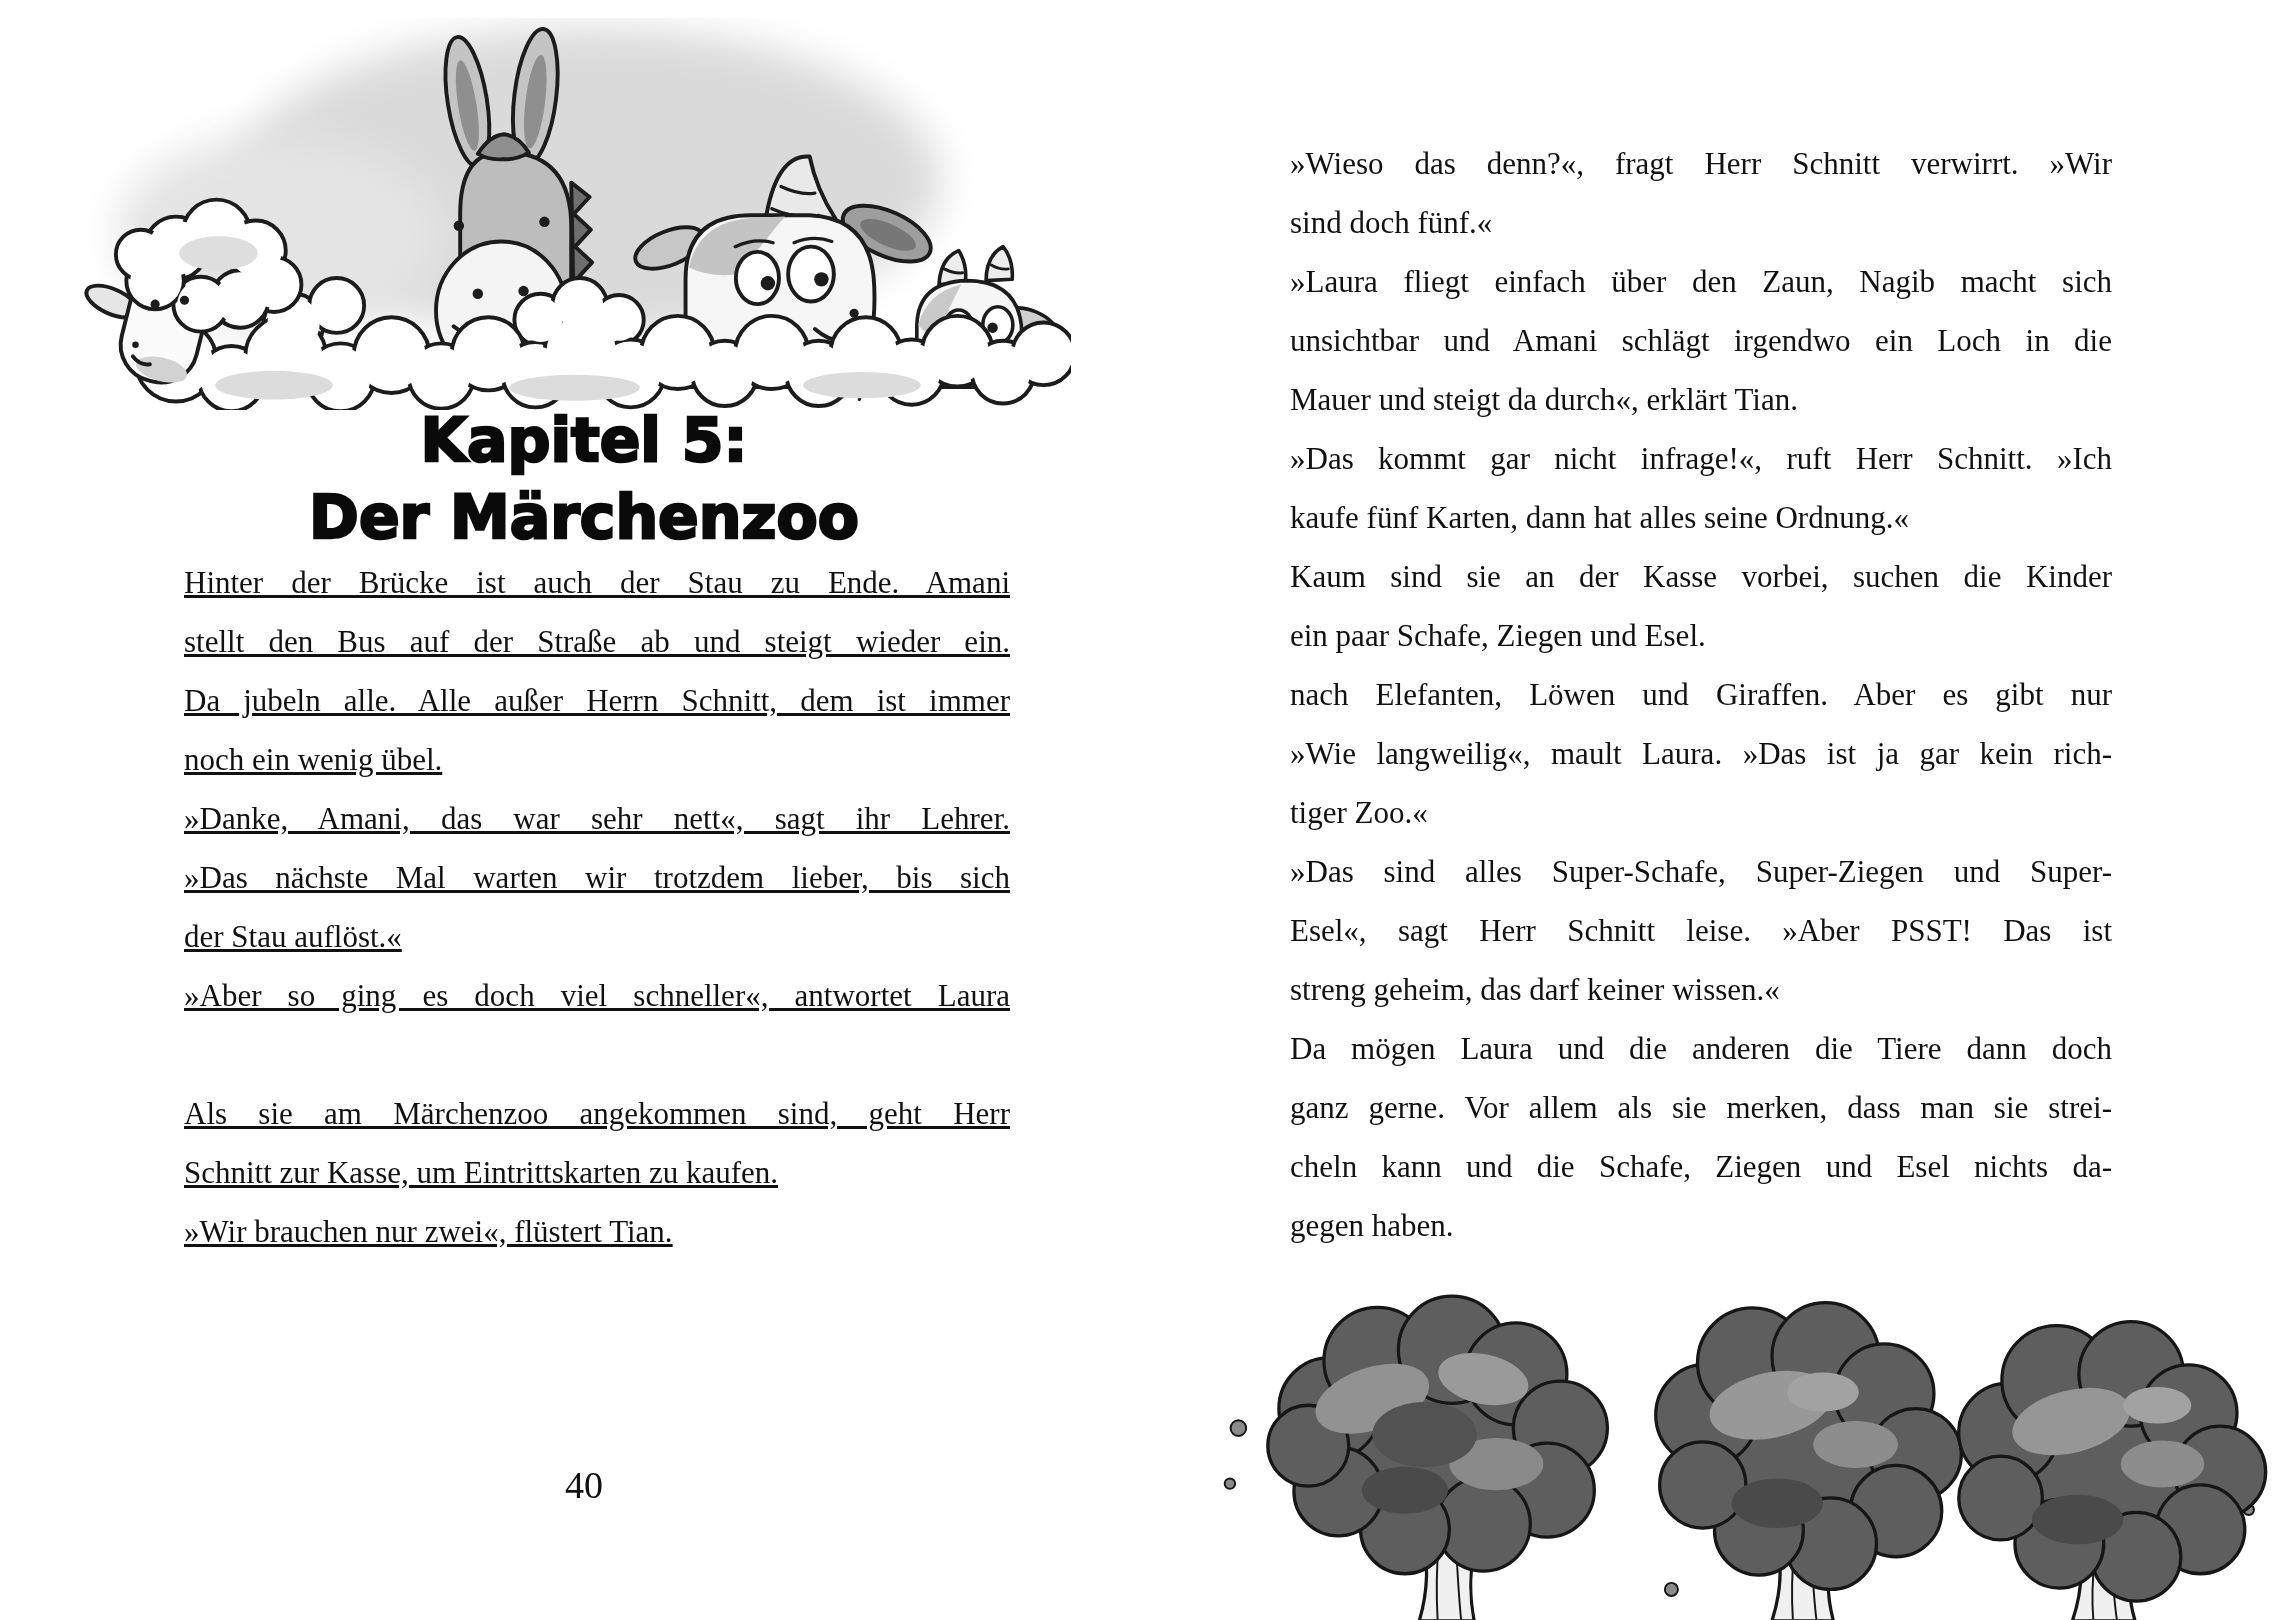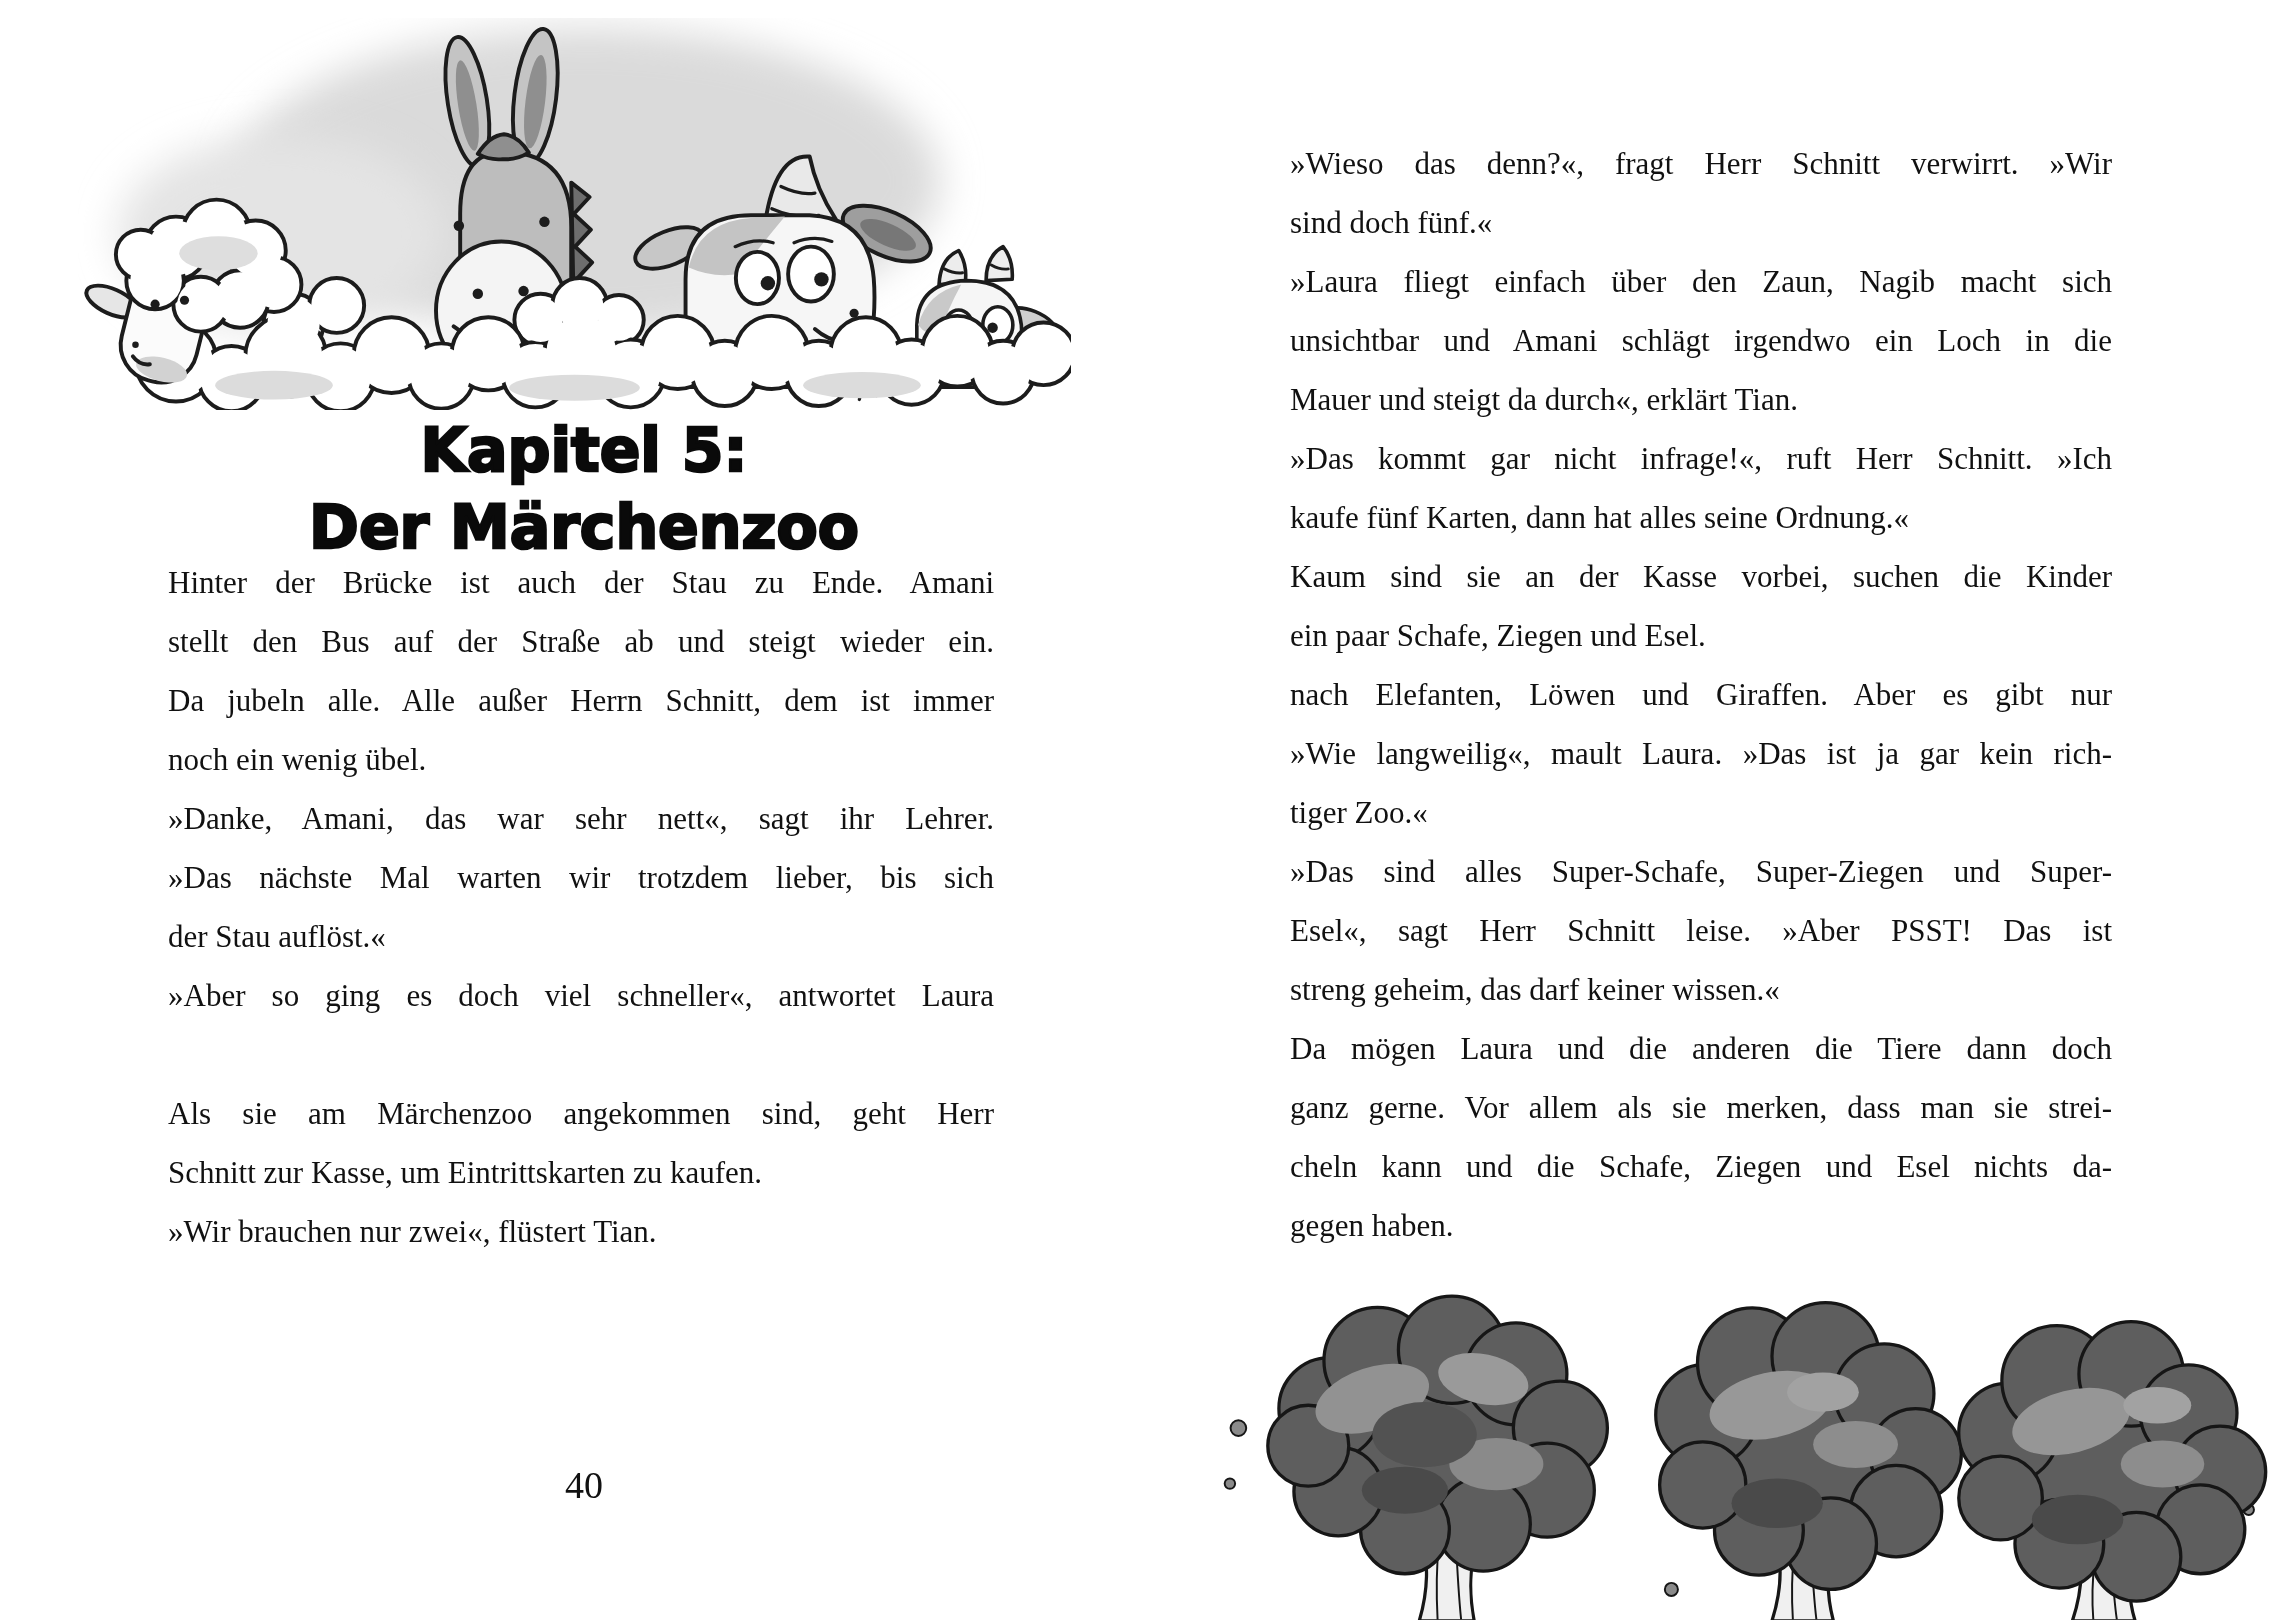--- a/index.html
+++ b/index.html
@@ -6,26 +6,26 @@
   .spread{
     position:relative;width:2284px;height:1620px;background:#ffffff;overflow:hidden;
     font-family:"Liberation Serif","DejaVu Serif",serif;color:#111;
   }
   
   .textcol{position:absolute;font-size:31px;}
   .line{height:59px;line-height:59px;white-space:nowrap;}
   .line.just{white-space:normal;text-align:justify;}
   .line.just::after{content:"";display:inline-block;width:100%;height:0;vertical-align:top;}
   .gap{height:59px;}
-  #left-lines{left:168px;top:553px;width:826px;}
+  #left-lines{left:184px;top:553px;width:826px;text-decoration:underline;}
   #right-lines{left:1290px;top:134px;width:822px;}
 
   
   .chapter-title{
-    position:absolute;left:171px;top:412px;width:826px;text-align:center;
+    position:absolute;left:171px;top:402px;width:826px;text-align:center;
     font-family:"DejaVu Sans","Liberation Sans",sans-serif;font-weight:bold;
     font-size:60px;line-height:77px;color:#0a0a0a;
     -webkit-text-stroke:2.6px #0a0a0a;letter-spacing:0px;
   }
 
   .page-number{
     position:absolute;left:171px;top:1445px;width:826px;height:59px;line-height:59px;
     text-align:center;font-size:38px;margin-top:11px;
   }
 

